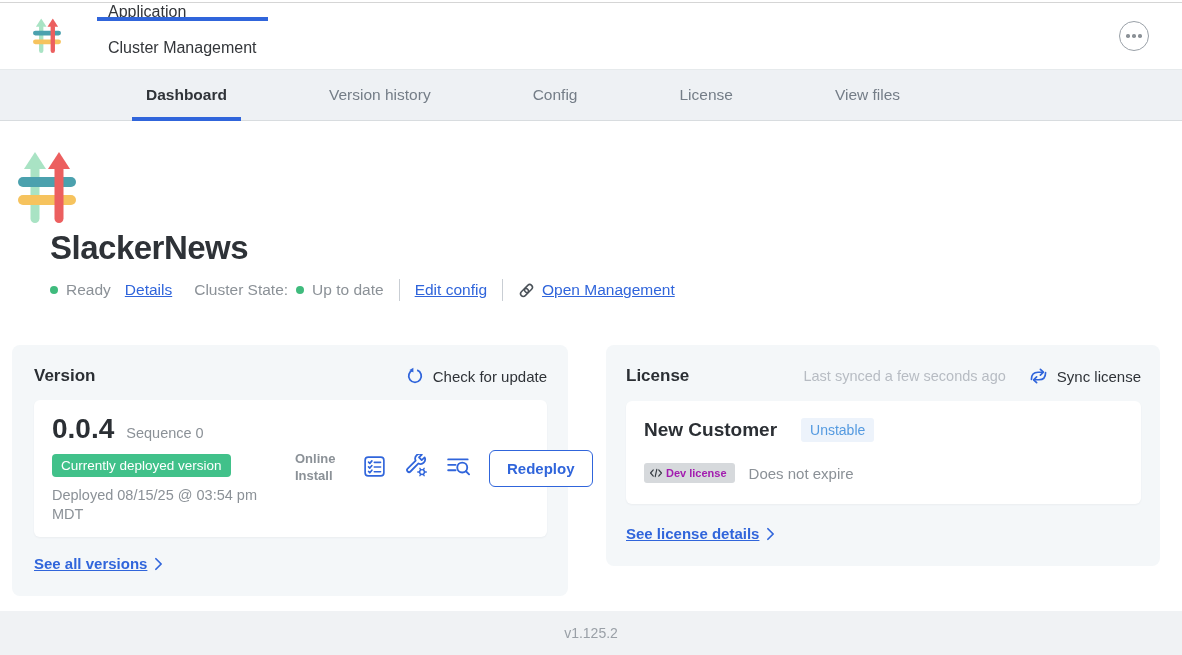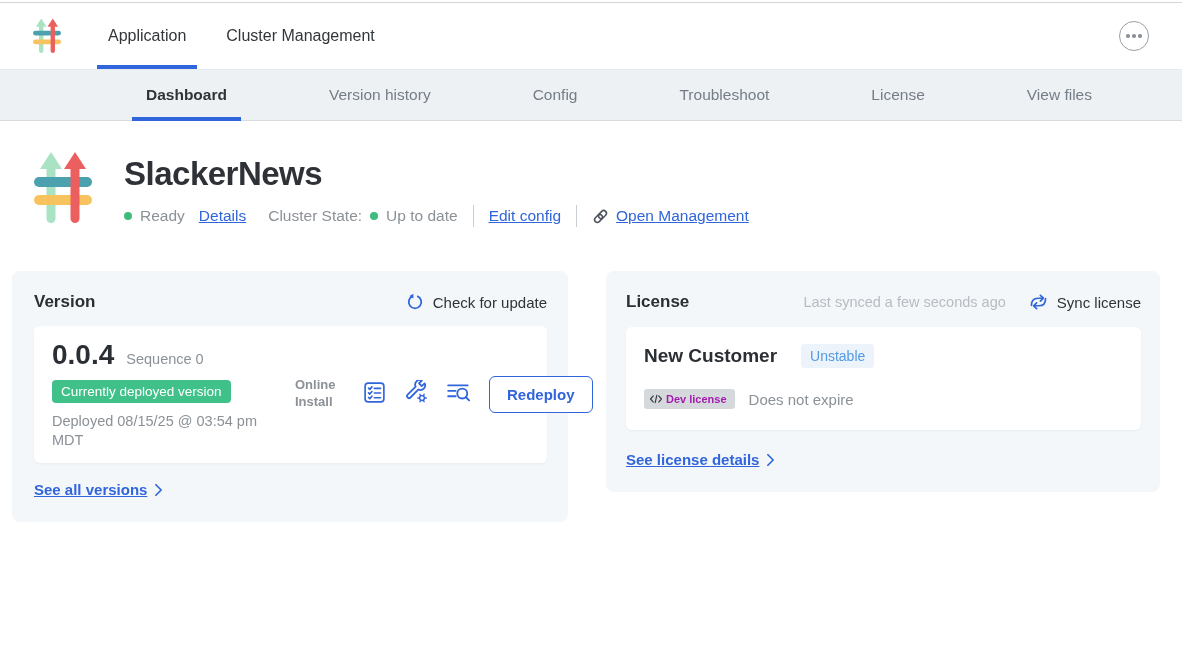--- a/index.html
+++ b/index.html
@@ -18,34 +18,34 @@
     font-family:"Liberation Sans","DejaVu Sans",sans-serif;
     color:var(--dark);
     background:#fff;
   }
   .page{min-height:100%;min-width:1182px;display:flex;flex-direction:column;}
   .top-line{height:3px;background:#fff;border-bottom:1px solid #d5d5d5;}
 
   
   .topnav{display:flex;align-items:stretch;height:67px;padding-left:33px;background:#fff;border-bottom:1px solid #e6eaec;}
   .topnav-logo{align-self:center;margin-right:36px;display:flex;}
-  .topnav-tabs{display:flex;gap:18px;}
+  .topnav-tabs{display:flex;gap:18px;flex-direction:column;}
   .topnav-tab{position:relative;display:flex;align-items:center;padding:0 11px;font-size:16px;font-weight:500;color:#33363a;cursor:pointer;}
   .topnav-tab.active::after{content:"";position:absolute;left:0;right:0;bottom:0;height:4px;background:var(--blue);}
   .menu-btn{margin-left:auto;margin-right:33px;align-self:center;width:30px;height:30px;border-radius:50%;border:1px solid #9aa1a8;background:#fff;display:flex;align-items:center;justify-content:center;gap:2.5px;cursor:pointer;padding:0;}
   .menu-dot{width:3.5px;height:3.5px;border-radius:50%;background:#8b9197;}
 
   
   .subnav{display:flex;gap:74px;padding-left:132px;background:var(--band-bg);border-bottom:1px solid var(--border);height:51px;}
   .subnav-tab{position:relative;display:flex;align-items:center;padding:0 14px;font-size:15.5px;color:#747d87;cursor:pointer;white-space:nowrap;}
   .subnav-tab.active{color:var(--dark);font-weight:600;}
   .subnav-tab.active::after{content:"";position:absolute;left:0;right:0;bottom:-1px;height:4px;background:var(--blue);}
 
   
-  .hero{display:flex;padding:30px 22px 0 34px;}
+  .hero{display:flex;padding:30px 22px 0 18px;flex-direction:column;}
   .hero-logo{flex:none;display:flex;}
   .hero-main{margin-left:32px;padding-top:4px;}
   .app-title{margin:0;font-size:33px;font-weight:700;letter-spacing:-0.5px;color:#2e3237;}
   .status-row{margin-top:12px;display:flex;align-items:center;font-size:15.5px;color:var(--gray);}
   .dot{width:8px;height:8px;border-radius:50%;background:#3fbb7d;flex:none;}
   .status-row .lbl{margin-left:8px;}
   .ml14{margin-left:14px;}
   .ml22{margin-left:22px;}
   .ml8{margin-left:8px;}
   a.link{color:var(--blue);text-decoration:underline;font-weight:500;cursor:pointer;}
@@ -137,23 +137,20 @@
 
   <div class="subnav">
     <div class="subnav-tab active">
         <span>Dashboard</span>
       </div>
     <div class="subnav-tab">
         <span>Version history</span>
       </div>
     <div class="subnav-tab">
         <span>Config</span>
-      </div>
-    <div class="subnav-tab">
-        <span>Troubleshoot</span>
       </div>
     <div class="subnav-tab">
         <span>License</span>
       </div>
     <div class="subnav-tab">
         <span>View files</span>
       </div>
   </div>
 
   <main>
@@ -317,13 +314,16 @@
             <svg width="9" height="14" viewBox="0 0 10 16">
                 <polyline points="2,2 8,8 2,14" fill="none" stroke="currentColor" stroke-width="2" stroke-linecap="round" stroke-linejoin="round"></polyline>
               </svg>
           </span>
         </a>
       </div>
 
     </section>
   </main>
 
+  <footer class="footer">
+    <span>v1.125.2</span>
+  </footer>
 </div>
 
 </body></html>

